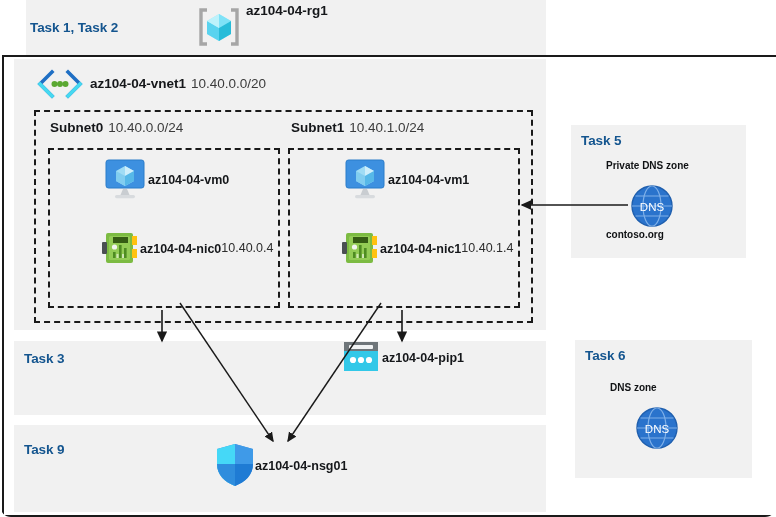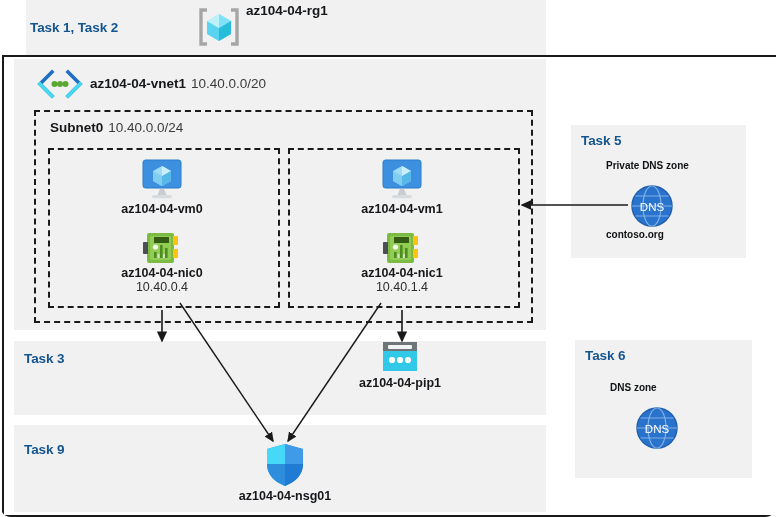--- a/index.html
+++ b/index.html
@@ -72,21 +72,21 @@
     white-space: nowrap;
     margin-left: 35px;
   }
 
   
   .icon { display: block; }
 
   
   .node {
     display: flex;
-    flex-direction: column;
+    flex-direction: row;
     align-items: center;
   }
   .node .node-label { margin-top: 2px; }
 
   svg { display: block; overflow: visible; }
   #wires { position: absolute; left: 0; top: 0; width: 776px; height: 517px; pointer-events: none; }
 </style>
 </head>
 <body>
 
@@ -168,20 +168,23 @@
         <rect x="22" y="16" width="2.6" height="10" fill="#4e8c22"></rect>
         <rect x="11" y="20" width="2.6" height="6" fill="#4e8c22"></rect>
         <rect x="14.5" y="22" width="2" height="4" fill="#cfe6b4"></rect>
         <rect x="20" y="22" width="2" height="4" fill="#cfe6b4"></rect>
       </svg>
     </span>
     <span class="node-label">az104-04-nic0</span>
     <span class="node-sub">10.40.0.4</span>
   </div>
 
+  <div class="abs res-title" style="left:291px; top:120px;">
+    <span>Subnet1</span><span class="cidr" style="margin-left:5px;">10.40.1.0/24</span>
+  </div>
 
   <div class="abs dashed-box" style="left:288px; top:148px; width:228px; height:156px;"></div>
 
   <div class="abs node" style="left:342px; top:158px; width:120px;">
     <span class="icon">
       <svg width="46" height="42" viewBox="0 0 46 42">
         <rect x="4" y="2" width="38" height="28" rx="2.5" fill="#3d90e0"></rect>
         <rect x="4" y="2" width="38" height="28" rx="2.5" fill="none" stroke="#2b7cc9" stroke-width="1"></rect>
         <polygon points="23,8 32,13 32,23 23,28 14,23 14,13" fill="#9fdcf5"></polygon>
         <polygon points="23,8 32,13 23,18" fill="#cdeefb"></polygon>

